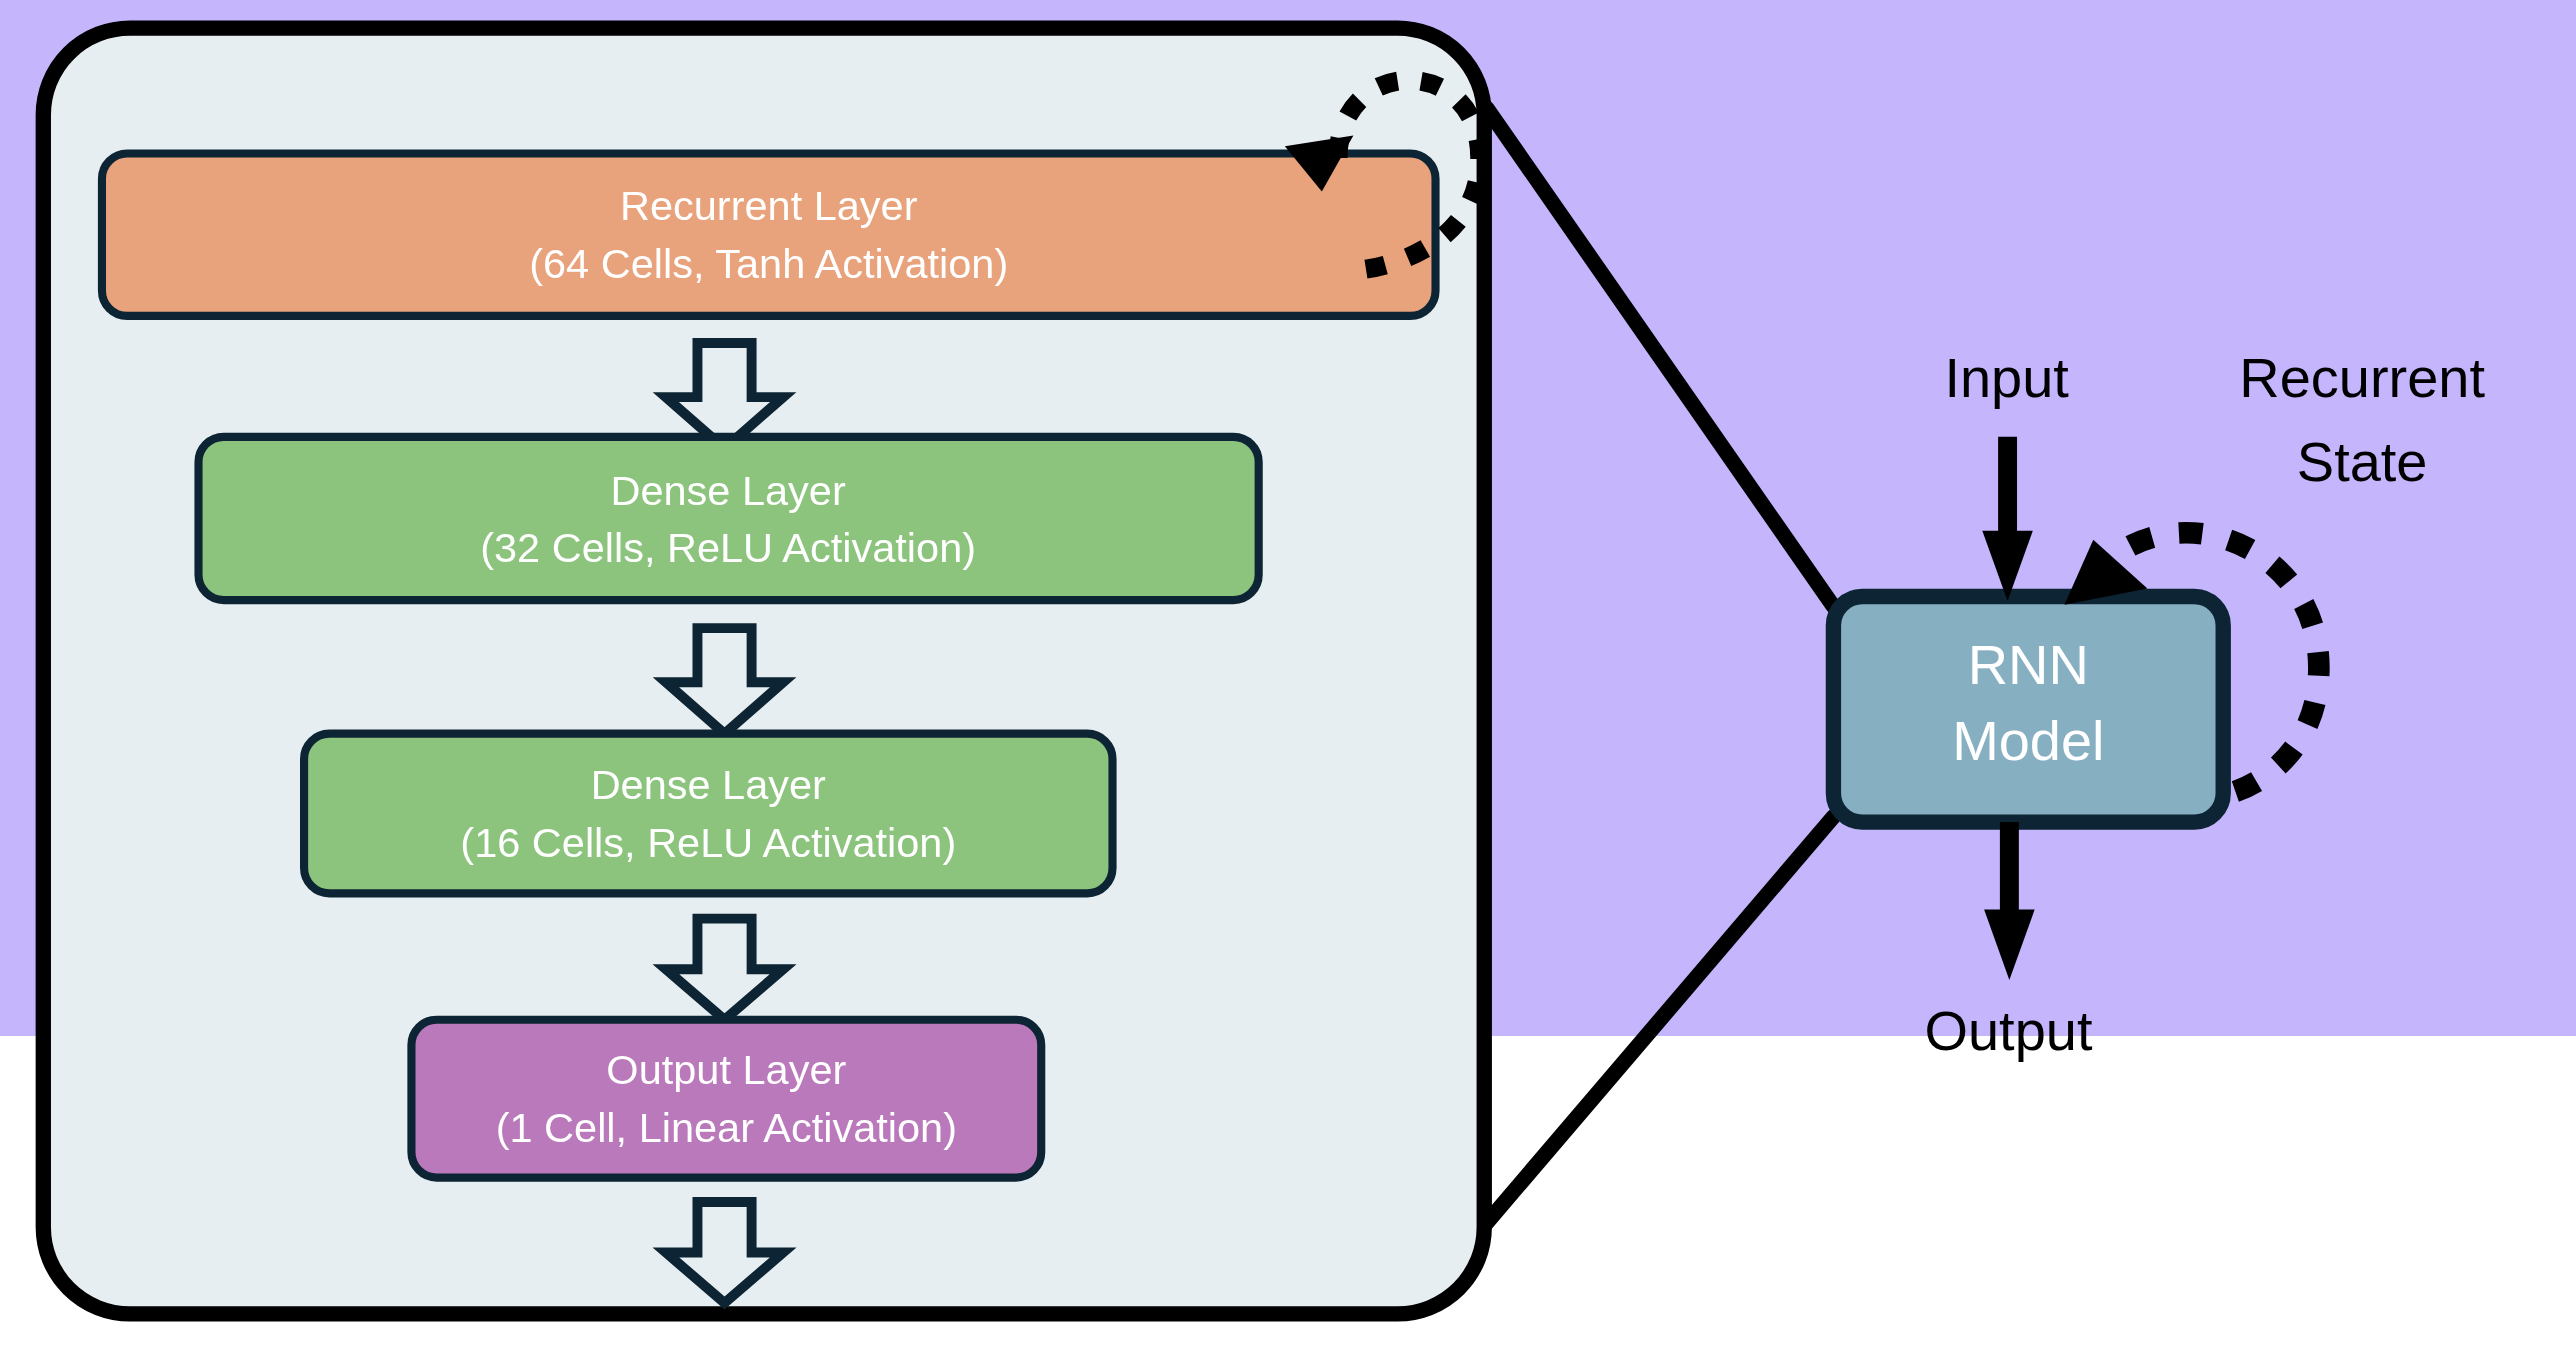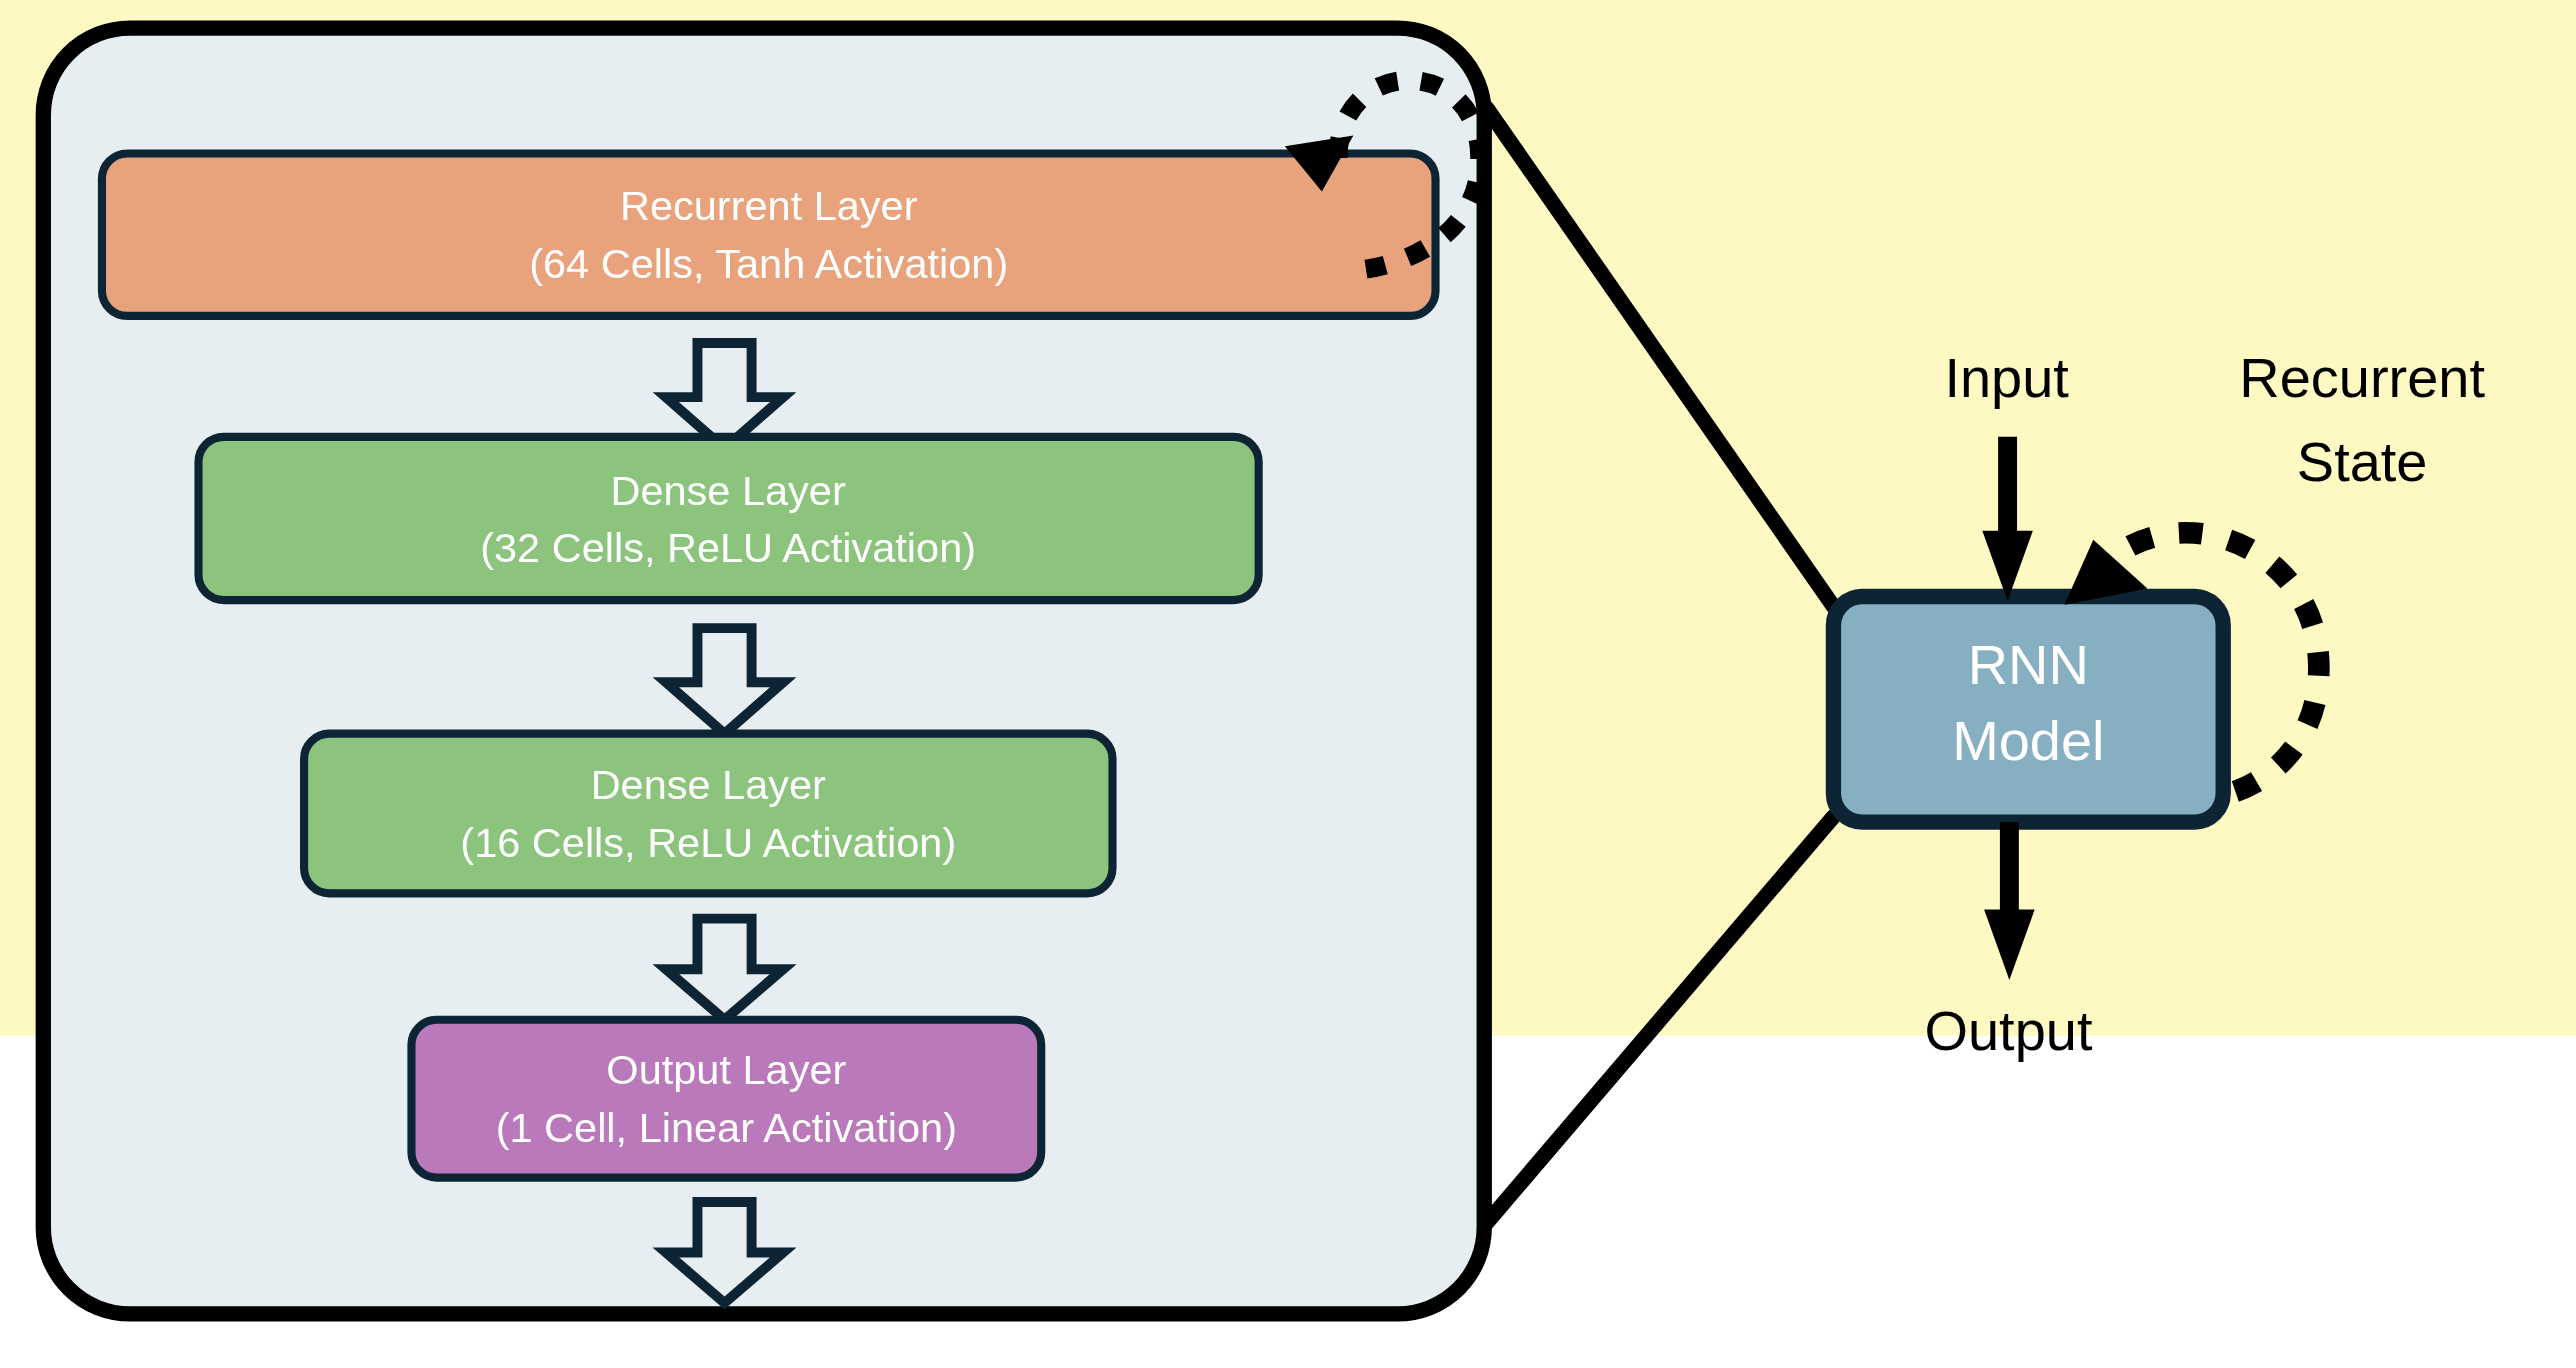--- a/index.html
+++ b/index.html
@@ -10,21 +10,21 @@
   body {
     width: 2576px;
     height: 1369px;
     overflow: hidden;
     font-family: "Liberation Sans", sans-serif;
   }
   #canvas {
     position: relative;
     width: 2576px;
     height: 1036px;
-    background: #fef9c3;
+    background: #c4b5fd;
   }
   svg.layer {
     position: absolute;
     top: 0;
     left: 0;
     width: 2576px;
     height: 1369px;
   }
   .box-label {
     fill: #ffffff;

